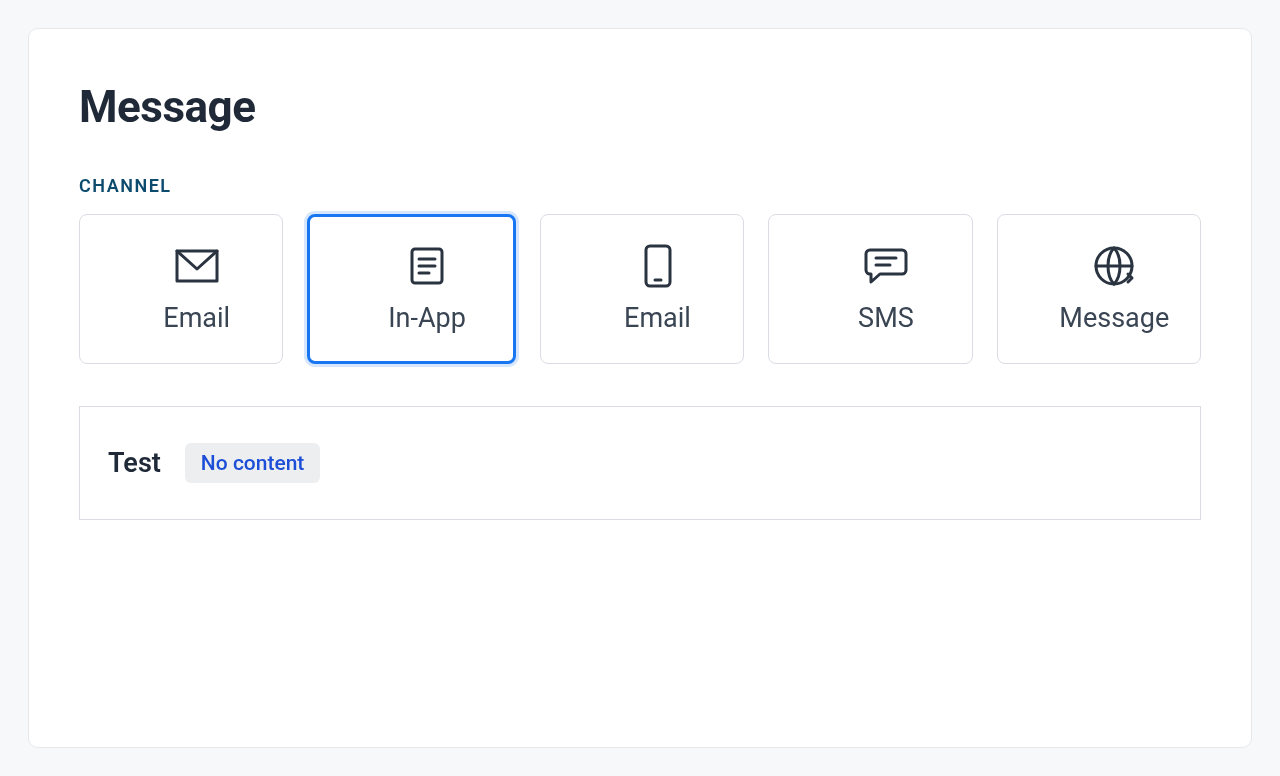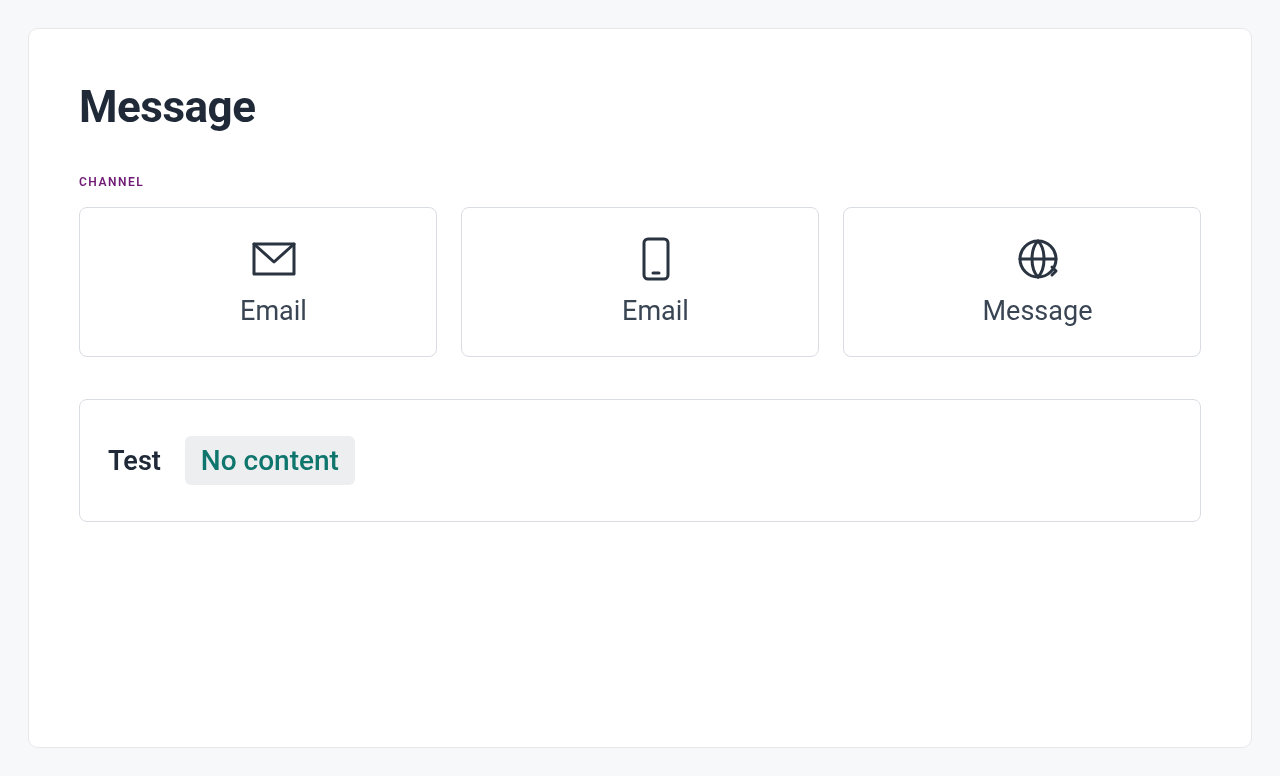--- a/index.html
+++ b/index.html
@@ -20,24 +20,24 @@
       padding: 52px 50px 40px 50px;
     }
     .heading {
       font-size: 44px;
       font-weight: 700;
       color: #1f2937;
       letter-spacing: -0.5px;
       margin-bottom: 42px;
     }
     .section-label {
-      font-size: 12px;
+      font-size: 18px;
       font-weight: 600;
       letter-spacing: 1.5px;
-      color: #701a75;
+      color: #0c4a6e;
       text-transform: uppercase;
       margin-bottom: 18px;
     }
     .channel-row {
       display: flex;
       gap: 24px;
       margin-bottom: 42px;
     }
     .channel {
       flex: 1;
@@ -67,35 +67,35 @@
       width: 44px;
       height: 44px;
       display: flex;
       align-items: center;
       justify-content: center;
       color: #2a3340;
     }
     .icon-wrap svg { display: block; }
     .content-row {
       border: 1px solid #d9dde3;
-      border-radius: 8px;
+      border-radius: 0;
       padding: 36px 28px;
       display: flex;
       align-items: center;
       gap: 24px;
     }
     .content-title {
       font-size: 27px;
       font-weight: 600;
       color: #1f2937;
     }
     .badge {
       background: #eceef0;
-      color: #0f766e;
-      font-size: 28px;
+      color: #1d4ed8;
+      font-size: 21px;
       font-weight: 500;
       padding: 8px 16px;
       border-radius: 6px;
     }
   </style>
 </head>
 <body>
 
 <div class="card">
 
@@ -108,31 +108,52 @@
     <div class="channel">
       <span class="icon-wrap">
         <svg width="44" height="34" viewBox="0 0 44 34" fill="none" stroke="currentColor" stroke-width="3" stroke-linejoin="round">
           <rect x="2" y="2" width="40" height="30"></rect>
           <path d="M2 2 L22 20 L42 2" stroke-linecap="round"></path>
         </svg>
       </span>
       <span class="channel-label">Email</span>
     </div>
 
+    <div class="channel selected">
+      <span class="icon-wrap">
+        <svg width="40" height="40" viewBox="0 0 40 40" fill="none" stroke="currentColor" stroke-width="3" stroke-linejoin="round" stroke-linecap="round">
+          <rect x="5" y="3" width="30" height="34" rx="3"></rect>
+          <line x1="12" y1="13" x2="28" y2="13"></line>
+          <line x1="12" y1="20" x2="28" y2="20"></line>
+          <line x1="12" y1="27" x2="22" y2="27"></line>
+        </svg>
+      </span>
+      <span class="channel-label">In-App</span>
+    </div>
 
     <div class="channel">
       <span class="icon-wrap">
         <svg width="30" height="44" viewBox="0 0 30 44" fill="none" stroke="currentColor" stroke-width="3" stroke-linejoin="round" stroke-linecap="round">
           <rect x="3" y="2" width="24" height="40" rx="4"></rect>
           <line x1="12" y1="36" x2="18" y2="36"></line>
         </svg>
       </span>
       <span class="channel-label">Email</span>
     </div>
 
+    <div class="channel">
+      <span class="icon-wrap">
+        <svg width="44" height="40" viewBox="0 0 44 40" fill="none" stroke="currentColor" stroke-width="3" stroke-linejoin="round" stroke-linecap="round">
+          <path d="M6 4 H38 A4 4 0 0 1 42 8 V24 A4 4 0 0 1 38 28 H16 L7 36 V28 H6 A4 4 0 0 1 2 24 V8 A4 4 0 0 1 6 4 Z"></path>
+          <line x1="12" y1="12" x2="32" y2="12"></line>
+          <line x1="12" y1="19" x2="26" y2="19"></line>
+        </svg>
+      </span>
+      <span class="channel-label">SMS</span>
+    </div>
 
     <div class="channel">
       <span class="icon-wrap">
         <svg width="44" height="44" viewBox="0 0 44 44" fill="none" stroke="currentColor" stroke-width="3" stroke-linejoin="round" stroke-linecap="round">
           <circle cx="22" cy="22" r="18"></circle>
           <path d="M4 22 H40"></path>
           <path d="M22 4 C14 12 14 32 22 40"></path>
           <path d="M22 4 C30 12 30 32 22 40"></path>
           <path d="M36 30 L40 34 L36 38" stroke-width="3"></path>
         </svg>

